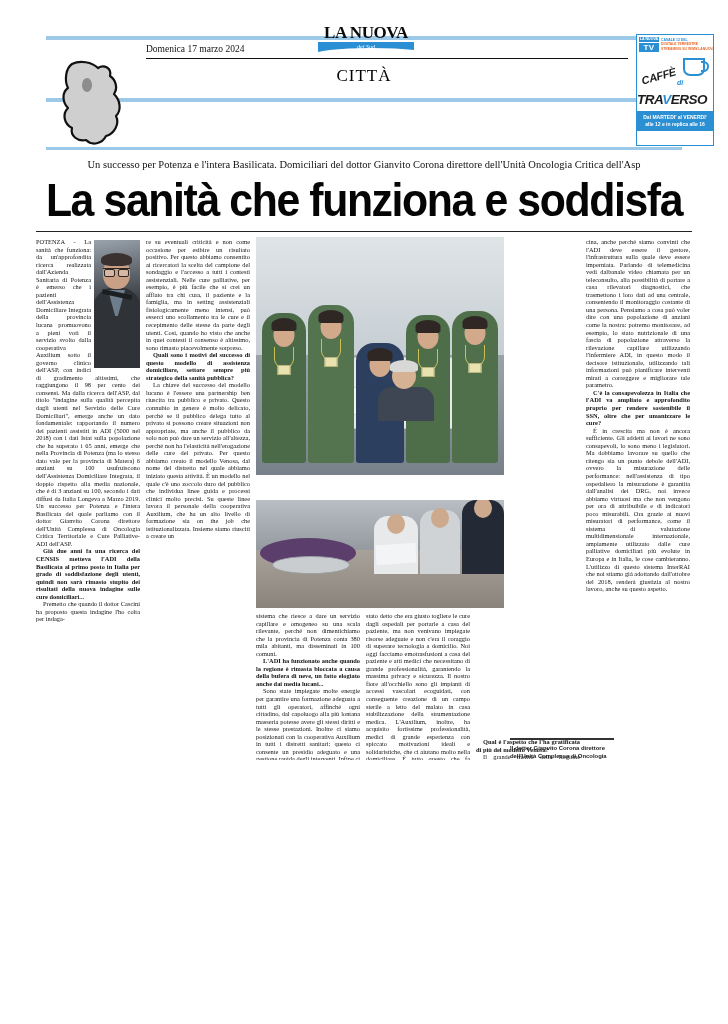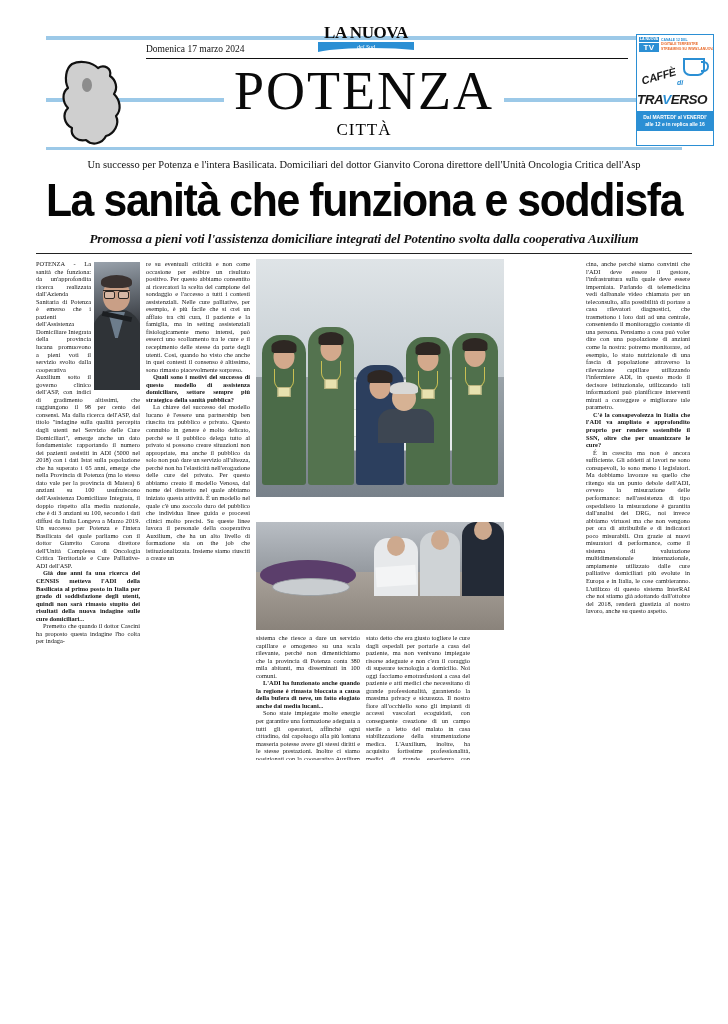--- a/index.html
+++ b/index.html
@@ -617,21 +617,20 @@
 
     <svg class="region-map" viewBox="0 0 88 90">
       <path d="M20 6 C28 2, 40 4, 46 10 C52 6, 60 10, 58 18 C64 22, 66 30, 62 36
                C68 42, 70 52, 64 58 C68 66, 62 76, 54 78 C50 86, 40 88, 34 82
                C26 84, 18 78, 20 70 C12 66, 10 56, 16 50 C10 44, 10 34, 16 30
                C12 22, 14 10, 20 6 Z" fill="#cfcfcf" stroke="#111" stroke-width="2.2" stroke-linejoin="round"></path>
       <ellipse cx="35" cy="27" rx="5" ry="7" fill="#8d8d8d"></ellipse>
     </svg>
 
     <div class="city-title">
-      <span class="main">POTENZA</span>
       <span class="sub">CITTÀ</span>
     </div>
 
     <div class="ad-box">
       <div class="ad-tvrow">
         <div class="ad-tvlogo">
           <div class="t1">LA NUOVA</div>
           <div class="t2">TV</div>
         </div>
         <div class="ad-tvtext">
@@ -648,21 +647,20 @@
       <div class="ad-traverso"><span>TRA</span><span class="v">V</span><span>ERSO</span></div>
       <div class="ad-foot">
         <div>Dal MARTEDI' al VENERDI'</div>
         <div>alle 12 e in replica alle 16</div>
       </div>
     </div>
   </div>
 
   <div class="kicker">Un successo per Potenza e l'intera Basilicata. Domiciliari del dottor Gianvito Corona direttore dell'Unità Oncologia Critica dell'Asp</div>
   <div class="headline">La sanità che funziona e soddisfa</div>
-  <div class="subhead">Promossa a pieni voti l'assistenza domiciliare integrati del Potentino svolta dalla cooperativa Auxilium</div>
   <div class="hr-under-sub"></div>
 
   <div class="body-area">
 
     <div class="photo photo-group">
       <div class="pg-wall"></div>
       <div class="pg-floor"></div>
       <div class="pg-bed"></div>
       <div class="pg-banner"></div>
       <div class="pg-person pg-p1">

